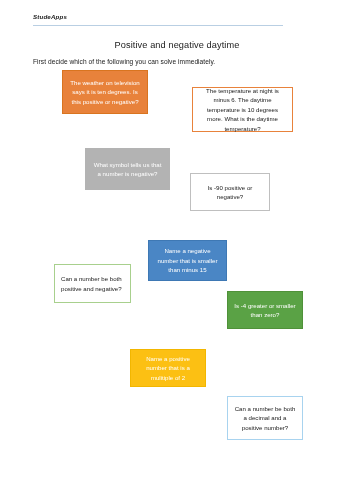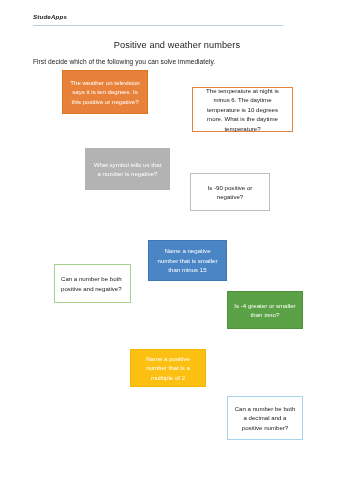--- a/index.html
+++ b/index.html
@@ -95,21 +95,21 @@
 </style>
 </head>
 <body>
 
 <div id="page">
 
   <div class="brand">StudeApps</div>
 
   <div class="brand-rule"></div>
 
-  <div class="doc-title">Positive and weather numbers</div>
+  <div class="doc-title">Positive and negative daytime</div>
 
   <div class="doc-intro">First decide which of the following you can solve immediately.</div>
 
   <div id="cards-layer">
       <div class="card" style="left: 62px; top: 70px; width: 86px; height: 44px; background: rgb(232, 130, 59); border: 1px solid rgb(217, 116, 31); color: rgb(255, 255, 255);">
         <span class="card-text">The  weather on television says it is ten degrees. Is this positive or negative?</span>
       </div>
       <div class="card" style="left: 192px; top: 87px; width: 101px; height: 45px; background: rgb(255, 255, 255); border: 1px solid rgb(232, 130, 59); color: rgb(26, 26, 26);">
         <span class="card-text">The temperature at night is minus 6. The daytime temperature is 10 degrees more. What is the daytime temperature?</span>
       </div>

